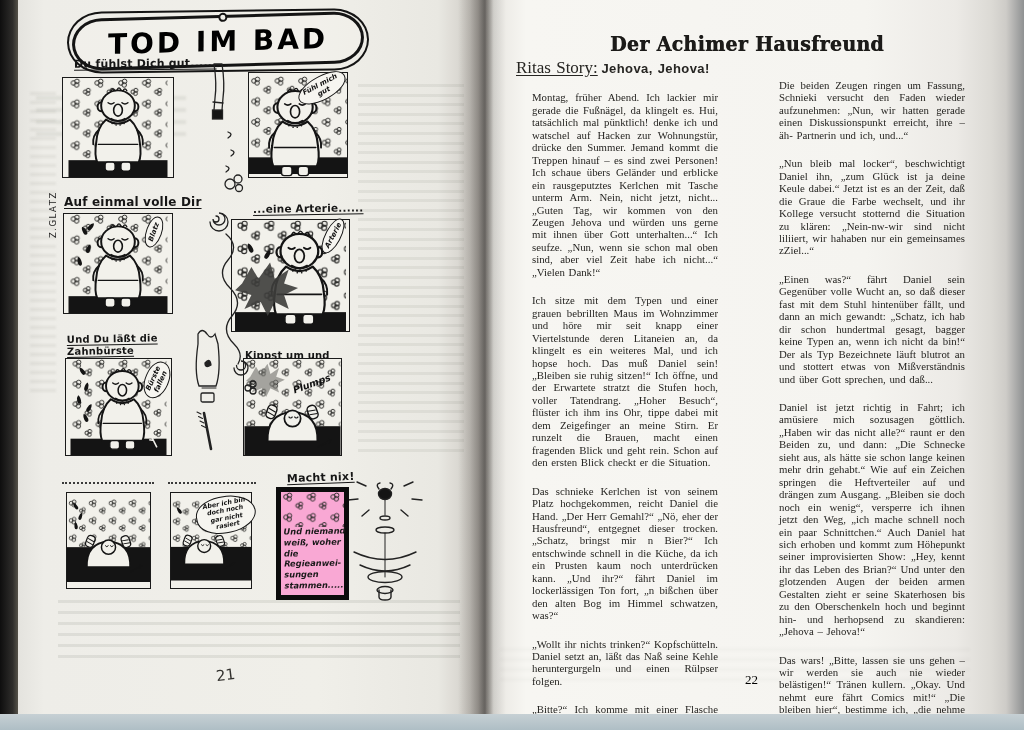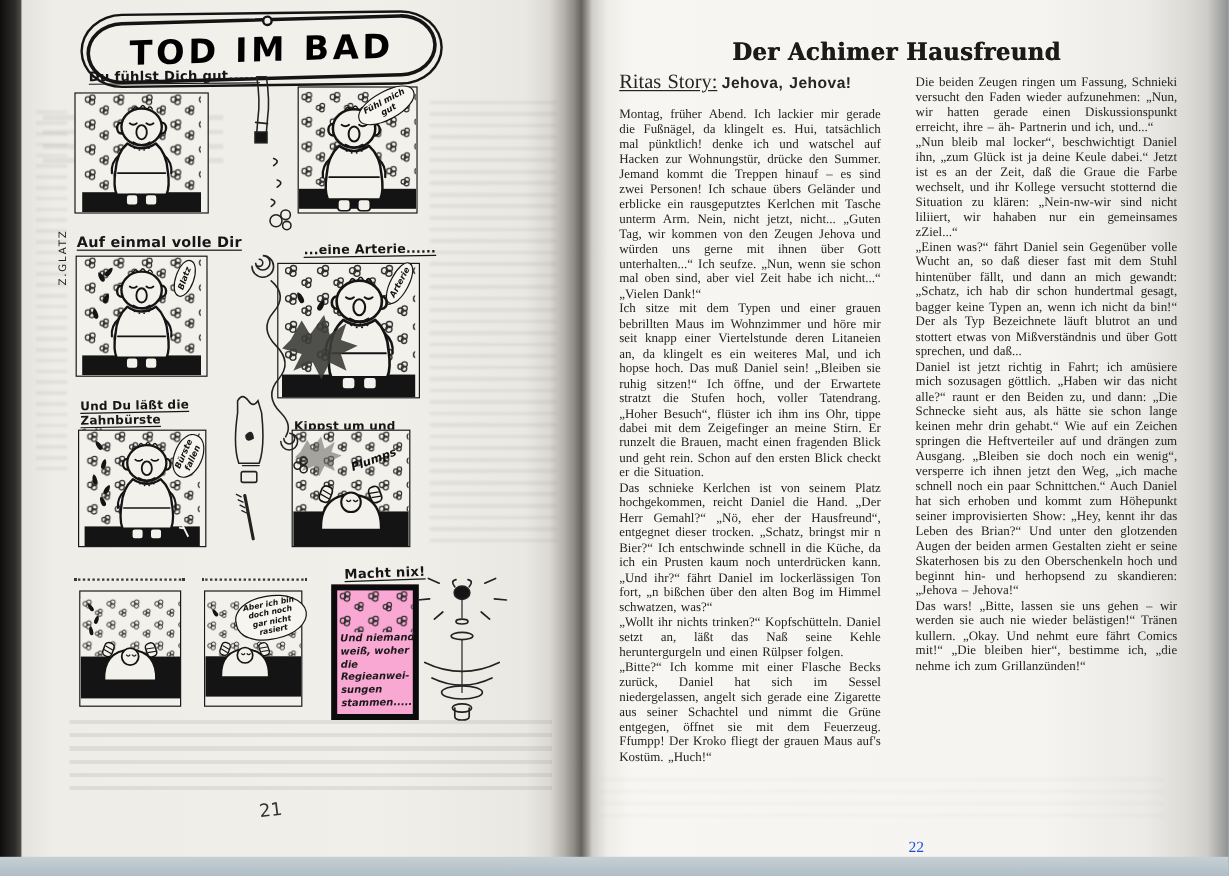--- a/index.html
+++ b/index.html
@@ -68,27 +68,27 @@
   .doodle{position:absolute;}
   .pagenum-left{position:absolute;left:216px;top:666px;font-family:"DejaVu Sans",sans-serif;
     font-size:15px;color:#33322f;transform:rotate(-7deg);}
 
   
   .mast{position:absolute;left:486px;top:33px;width:522px;text-align:center;
     font-family:"DejaVu Serif",serif;font-weight:bold;font-size:19px;color:#1c1b19;
     letter-spacing:.3px;text-shadow:.5px 0 0 #1c1b19;transform:scaleY(1.06);}
   .col{position:absolute;width:218px;font-size:10.8px;line-height:12.45px;color:#262522;
     text-align:justify;word-spacing:1px;}
-  .col p{margin:0;}
+  .col p{margin:16px;}
   .col1{left:516px;top:62px;}
   .col2{left:763px;top:63px;}
   .storyhead{margin:0 0 13px 0;white-space:nowrap;}
   .storyhead .lbl{font-size:17px;text-decoration:underline;text-underline-offset:2px;}
   .storyhead .tt{font-family:Liberation Sans, sans-serif;font-weight:bold;font-size:13px;letter-spacing:.4px;}
-  .pagenum-right{position:absolute;left:745px;top:698px;font-size:13px;color:#1d4ed8;margin-left:12px;}
+  .pagenum-right{position:absolute;left:745px;top:672px;font-size:13px;color:#000000;}
 </style>
 </head>
 <body>
 
 <svg width="0" height="0" style="position:absolute" aria-hidden="true">
   <defs>
     <pattern id="wp" width="24" height="21" patternUnits="userSpaceOnUse">
       <g fill="none" stroke="#2c2c2a" stroke-width="1">
         <circle cx="5" cy="5" r="2.3"></circle>
           <circle cx="8.6" cy="3.4" r="2.3"></circle>

